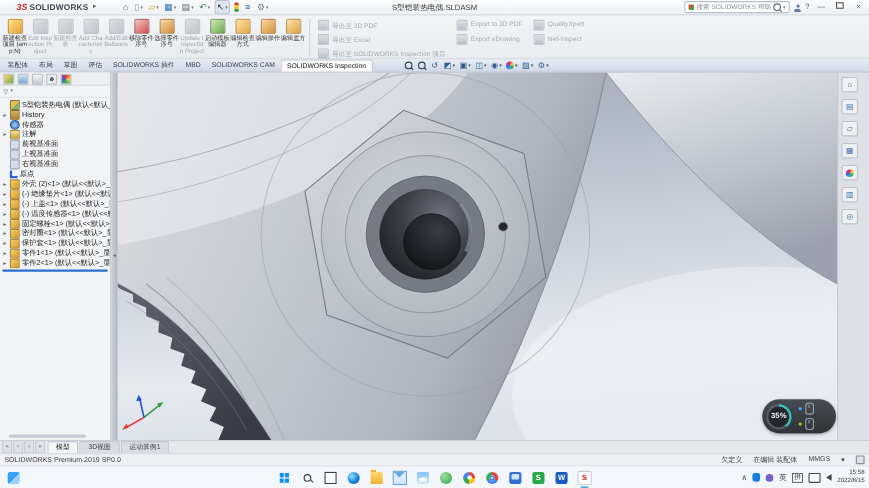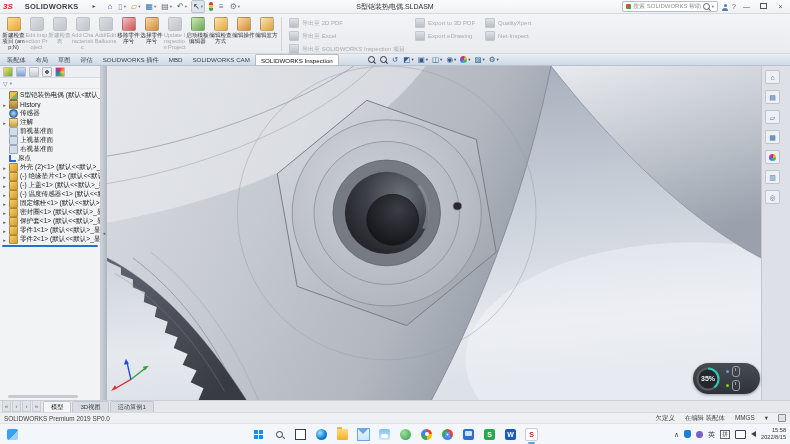--- a/index.html
+++ b/index.html
@@ -4,21 +4,21 @@
 <style>
   html,body{margin:0;padding:0;}
   body{width:790px;height:444px;position:relative;overflow:hidden;background:#e8eaee;
        font-family:"Liberation Sans","DejaVu Sans",sans-serif;font-size:7px;color:#222;
        -webkit-font-smoothing:antialiased;}
   .app{position:absolute;inset:0;display:flex;flex-direction:column;}
 
   
   .titlebar{height:13px;background:linear-gradient(#fbfcfd,#eef0f3);border-bottom:1px solid #d8dbe0;
             display:flex;align-items:center;position:relative;flex:0 0 auto;}
-  .logo{display:flex;gap:12px;padding:0 3px;}
+  .logo{display:flex;gap:2px;padding:0 15px;}
   .logo-mark{color:#d4242c;font-weight:bold;font-style:italic;font-size:8px;}
   .logo-text{font-weight:bold;font-size:7.5px;color:#3c4450;letter-spacing:.2px;}
   .logo-arrow{font-size:6px;color:#555;margin-left:2px;}
   .qat{display:flex;align-items:center;gap:3px;margin-left:8px;}
   .qbtn{display:flex;align-items:center;gap:1px;padding:0 1px;height:11px;border-radius:2px;}
   .qg{font-size:8px;line-height:11px;color:#4a6fa5;}
   .qcaret{font-size:4.5px;color:#777;}
   [data-name="home-button"] .qg{color:#355e9e;}
   [data-name="new-file-button"] .qg{color:#8c9097;}
   [data-name="open-file-button"] .qg{color:#c99a2e;}

